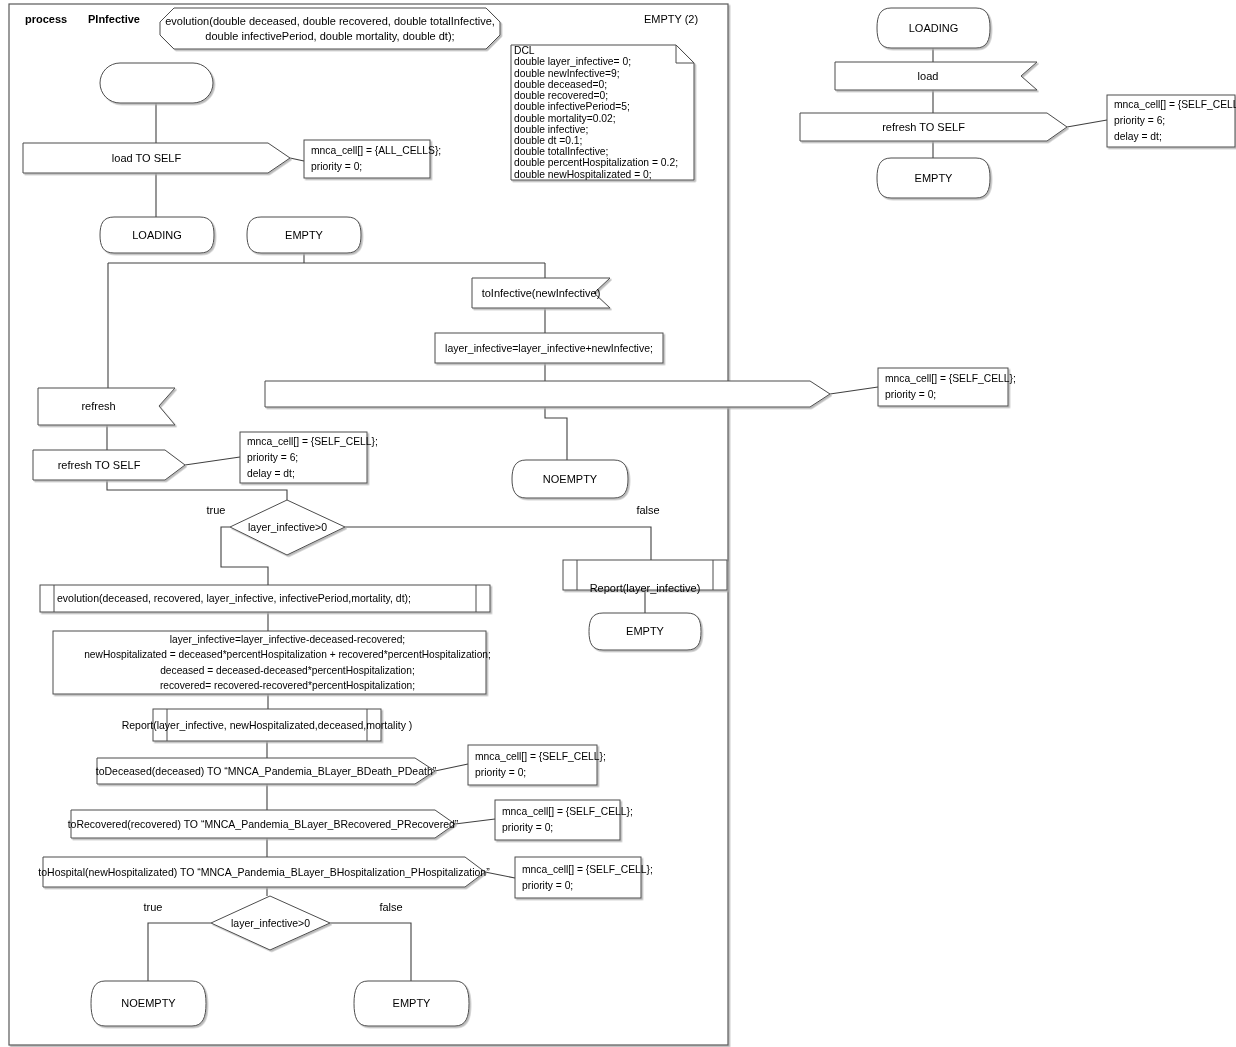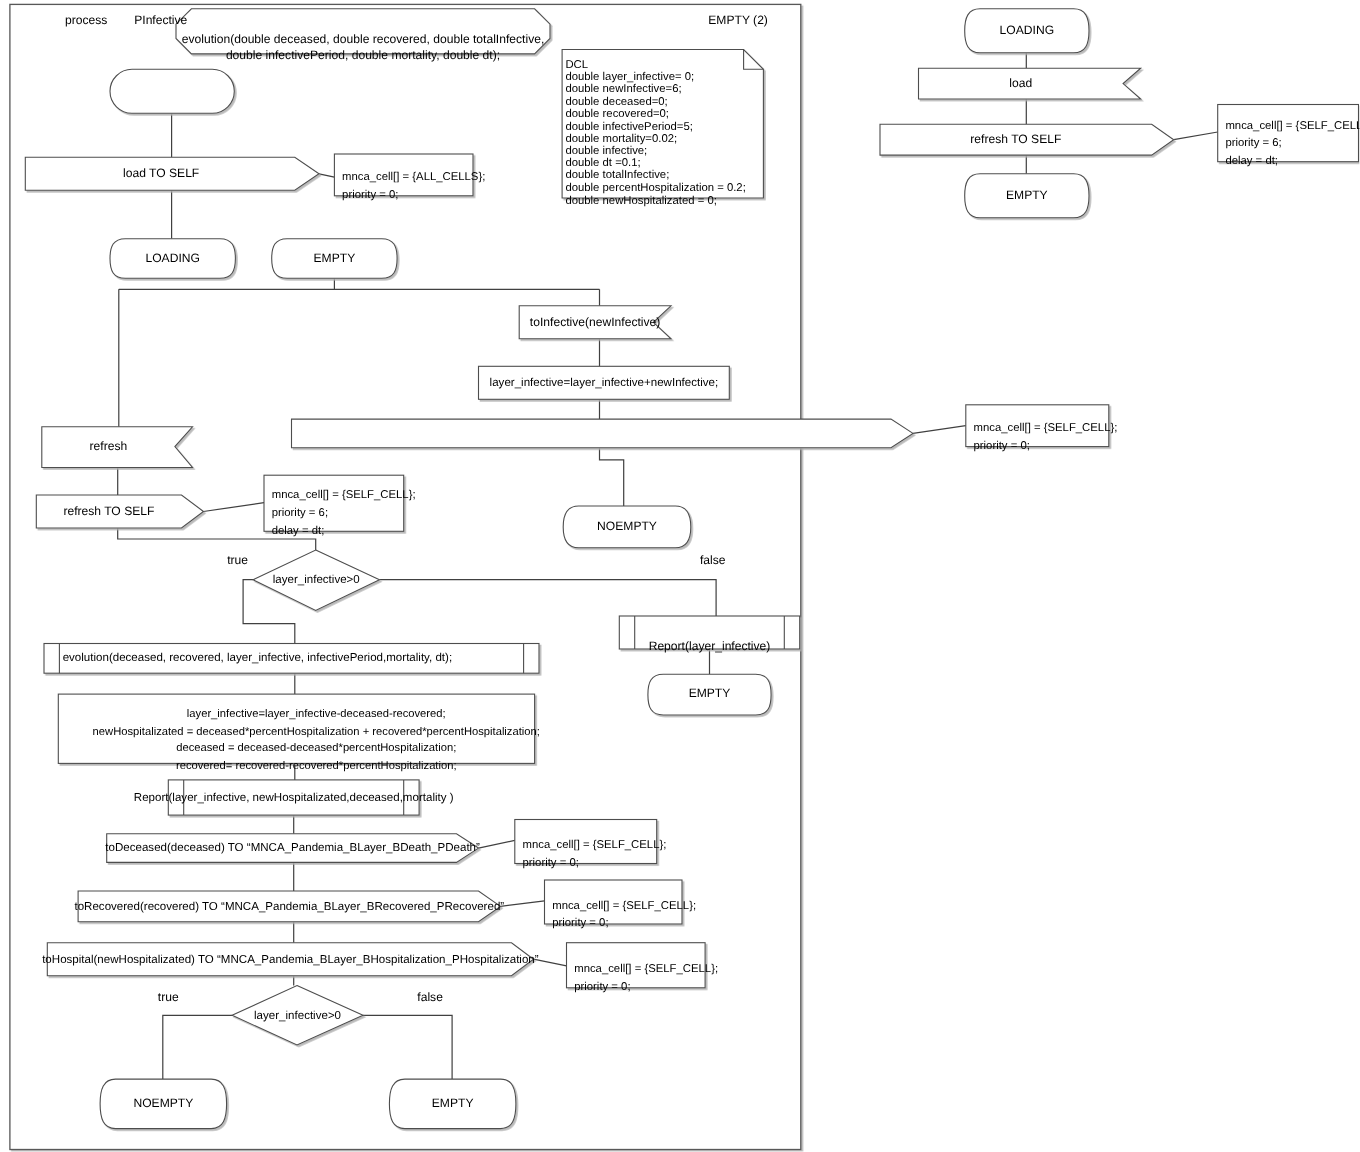--- a/index.html
+++ b/index.html
@@ -2,22 +2,22 @@
 <html><head>
 <meta charset="utf-8">
 <style>
   html,body{margin:0;padding:0;background:#ffffff;}
   #stage{position:relative;width:1236px;height:1047px;background:#ffffff;
          font-family:"Liberation Sans",sans-serif;color:#000;overflow:hidden;}
   #shapes{position:absolute;left:0;top:0;z-index:1;}
   .lbl{position:absolute;z-index:2;display:flex;align-items:center;justify-content:center;
        font-size:11px;white-space:nowrap;line-height:13px;}
   .sm{font-size:10.5px;}
-  .bold{font-weight:normal;margin-left:34px;}
-  .col{position:absolute;z-index:2;display:flex;flex-direction:column;justify-content:flex-end;margin-top:10px;}
+  .bold{font-weight:bold;}
+  .col{position:absolute;z-index:2;display:flex;flex-direction:column;justify-content:center;}
   .col.left{align-items:flex-start;}
   .col.center{align-items:center;}
   .note-line{font-size:10.3px;line-height:16px;white-space:nowrap;}
   .dcl-line{font-size:10.3px;line-height:11.2px;white-space:nowrap;}
   .blk-line{font-size:10.2px;line-height:15.5px;white-space:nowrap;}
   .cm-line{font-size:11px;line-height:15px;white-space:nowrap;}
 </style>
 </head>
 <body>
 
@@ -131,21 +131,21 @@
 <div class="lbl" style="left:640px;top:12px;width:62px;height:14px;">EMPTY (2)</div>
 
 <div class="col center" style="left:160px;top:9px;width:340px;height:40px;">
   <div class="cm-line">evolution(double deceased, double recovered, double totalInfective,</div>
   <div class="cm-line">double infectivePeriod, double mortality, double dt);</div>
 </div>
 
 <div class="col left" style="left:514px;top:47px;width:178px;height:131px;">
   <div class="dcl-line">DCL</div>
   <div class="dcl-line">double layer_infective= 0;</div>
-  <div class="dcl-line">double newInfective=6;</div>
+  <div class="dcl-line">double newInfective=9;</div>
   <div class="dcl-line">double deceased=0;</div>
   <div class="dcl-line">double recovered=0;</div>
   <div class="dcl-line">double infectivePeriod=5;</div>
   <div class="dcl-line">double mortality=0.02;</div>
   <div class="dcl-line">double infective;</div>
   <div class="dcl-line">double dt =0.1;</div>
   <div class="dcl-line">double totalInfective;</div>
   <div class="dcl-line">double percentHospitalization = 0.2;</div>
   <div class="dcl-line">double newHospitalizated = 0;</div>
 </div>

